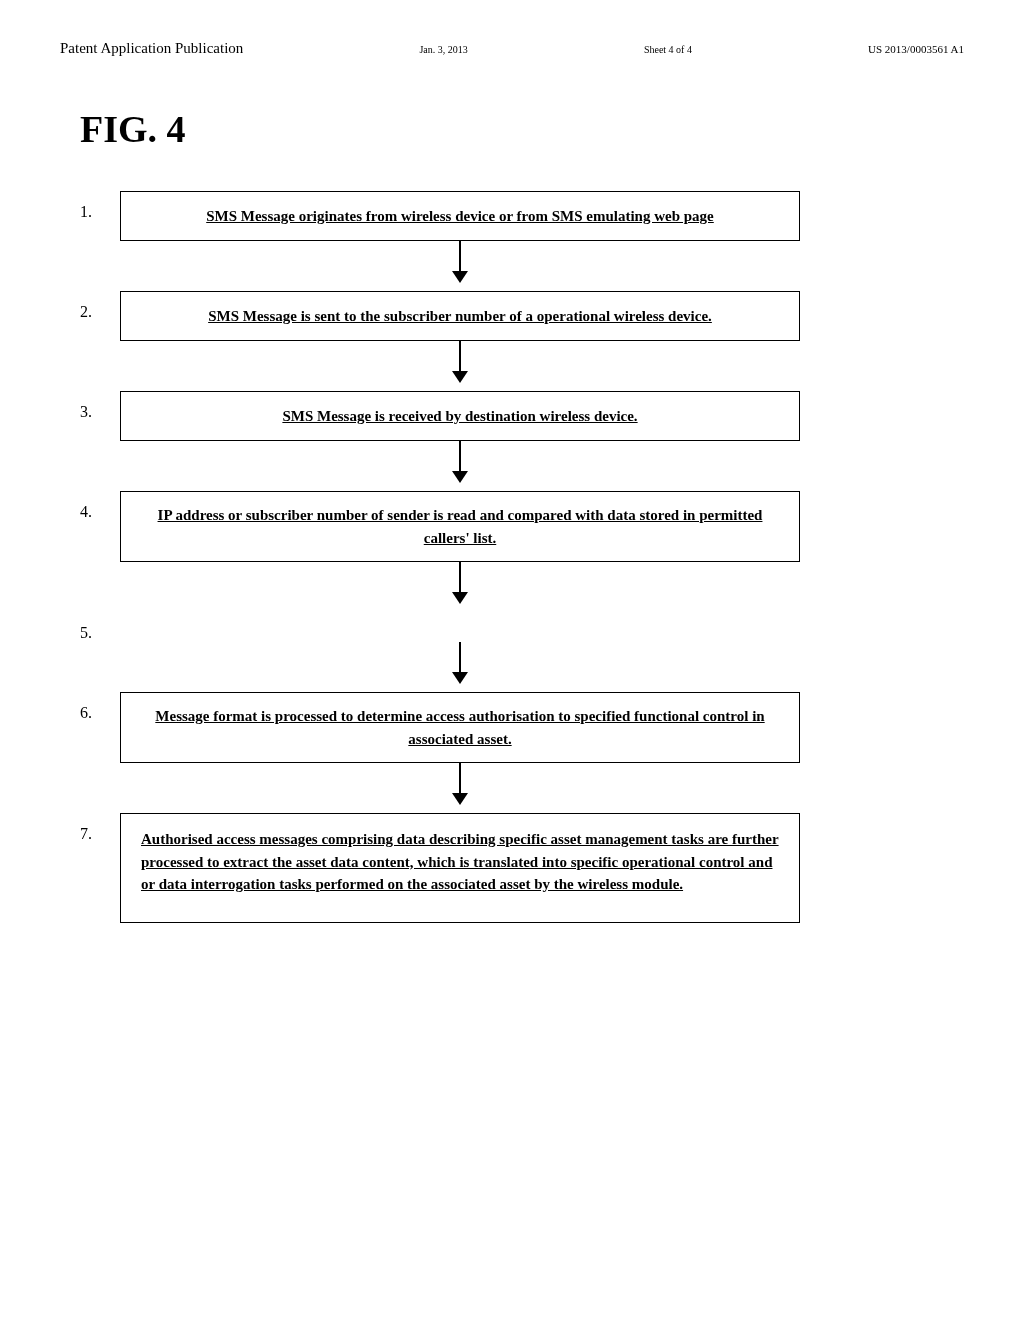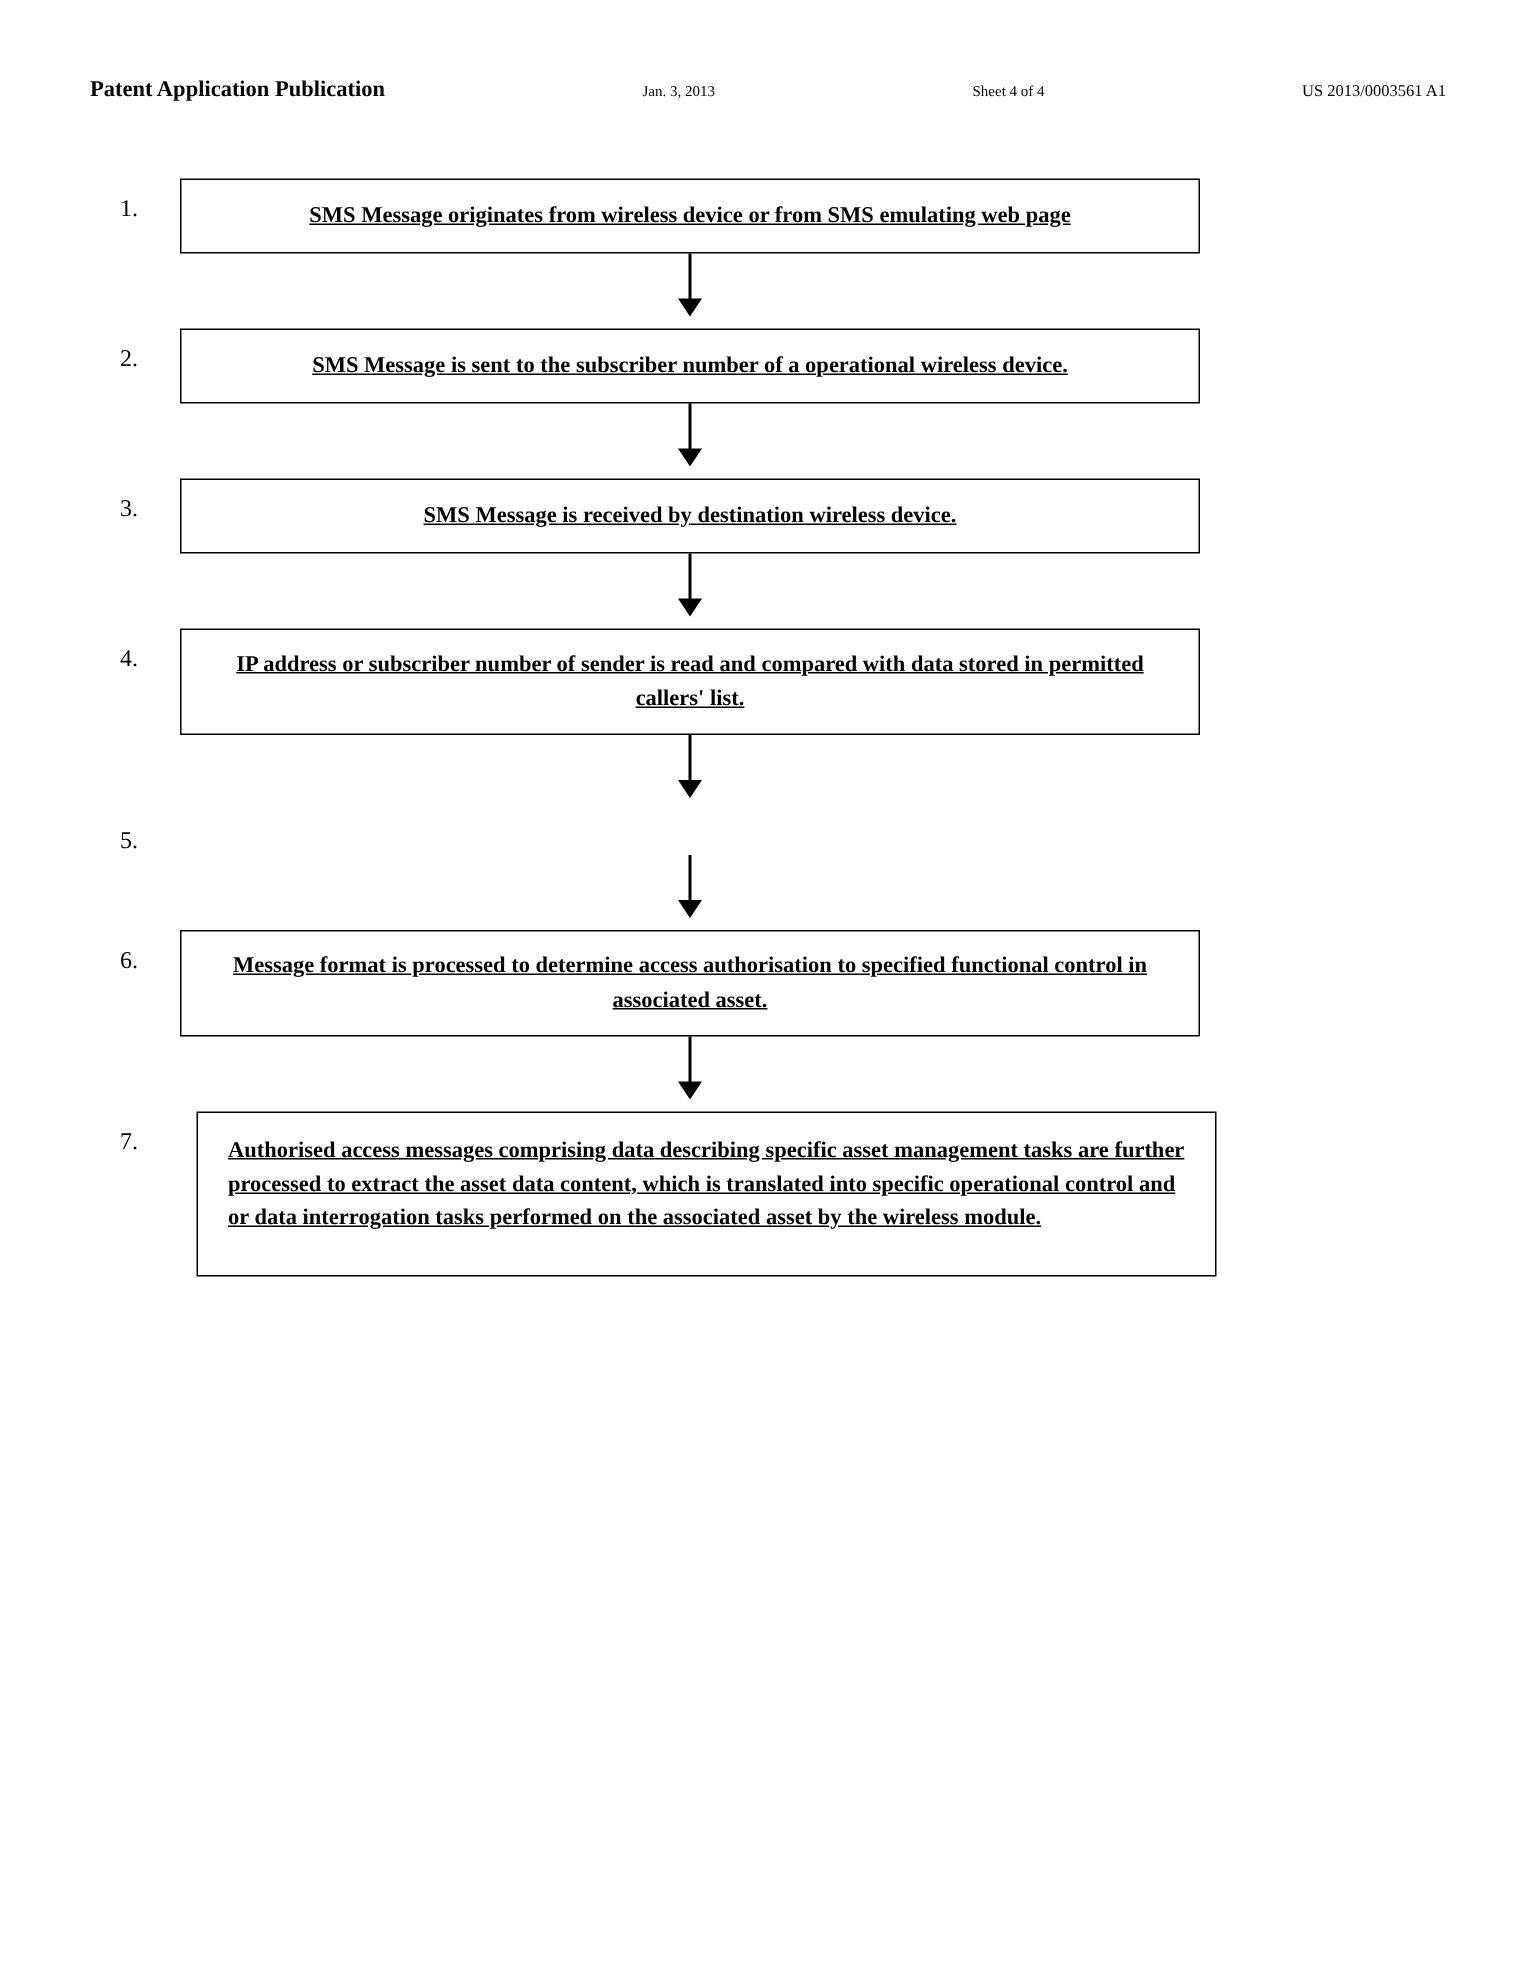--- a/index.html
+++ b/index.html
@@ -28,23 +28,22 @@
     .header {
       display: flex;
       justify-content: space-between;
       align-items: baseline;
       border-bottom: none;
       margin-bottom: 50px;
       font-size: 15px;
     }
 
     .header-left {
-      font-weight: bold;
+      font-weight: normal;
       font-size: 15px;
-      margin-top: 12px;
     }
 
     .header-center {
       font-size: 10px;
     }
 
     .header-right {
       font-size: 11px;
     }
 
@@ -91,21 +90,20 @@
       display: flex;
       align-items: center;
       justify-content: center;
       line-height: 1.5;
       text-decoration: underline;
     }
 
     .step-box.left-align {
       text-align: left;
       justify-content: flex-start;
-      margin-left: 11px;
     }
 
     .connector {
       display: flex;
       align-items: flex-start;
       width: 100%;
     }
 
     .connector-spacer {
       min-width: 40px;
@@ -151,20 +149,21 @@
 
 <div class="page">
 
   <div class="header">
     <span class="header-left">Patent Application Publication</span>
     <span class="header-center">Jan. 3, 2013</span>
     <span class="header-center">Sheet 4 of 4</span>
     <span class="header-right">US 2013/0003561 A1</span>
   </div>
 
+  <div class="fig-title">FIG. 4</div>
 
   <div class="flowchart">
 
     <div class="flow-step">
       <span class="step-number">1.</span>
       <div class="step-box">
         <span>SMS Message originates from wireless device or from SMS emulating web page</span>
       </div>
     </div>
 

